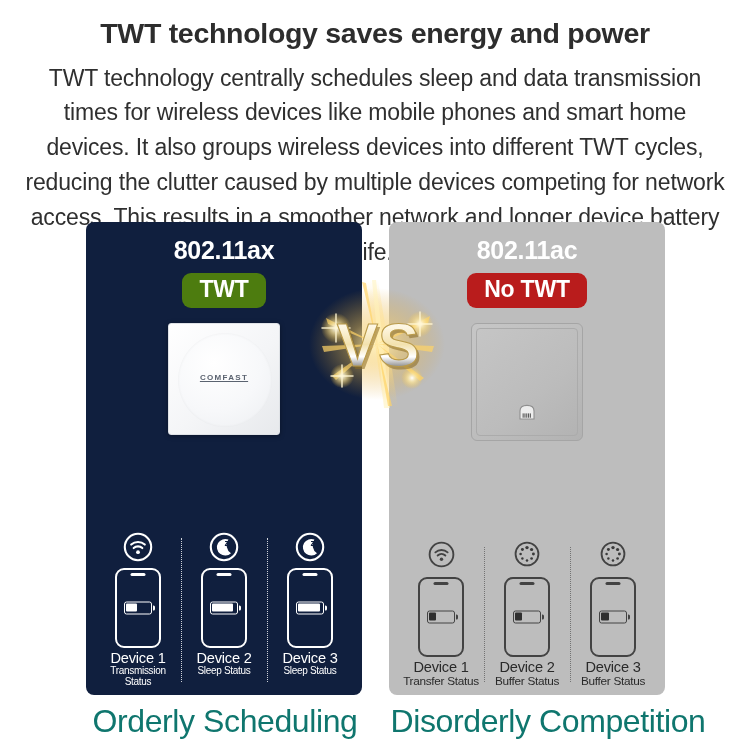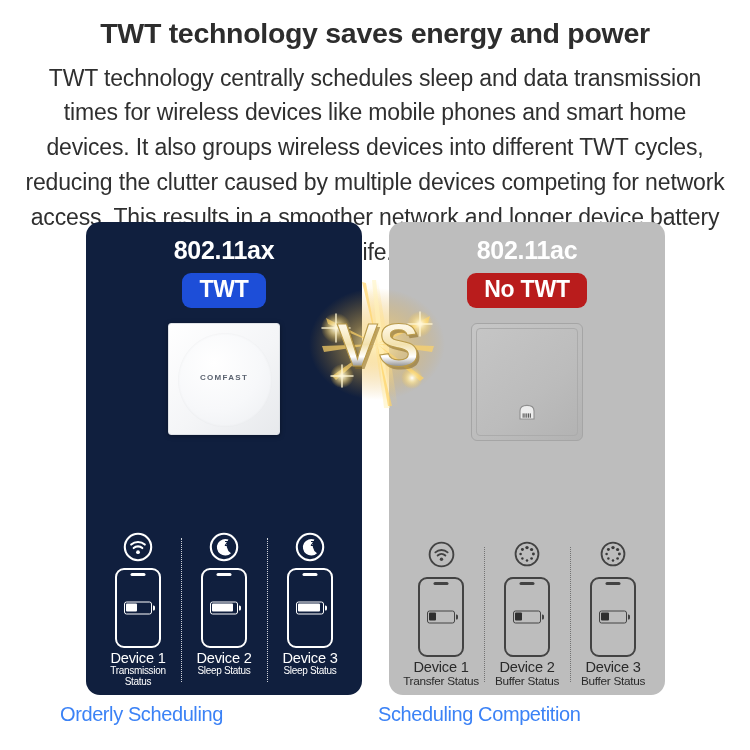--- a/index.html
+++ b/index.html
@@ -50,21 +50,21 @@
     top: 222px;
     width: 750px;
     height: 528px;
   }
 
   .panel {
     position: absolute;
     top: 0;
     width: 276px;
     height: 473px;
-    border-radius: 14px;
+    border-radius: 8px;
     overflow: hidden;
   }
   .panel-ax {
     left: 86px;
     background: #101f3e;
   }
   .panel-ac {
     left: 389px;
     background: #bdbdbd;
   }
@@ -81,21 +81,21 @@
   .badge-wrap { text-align: center; margin-top: 8px; }
   .badge {
     display: inline-block;
     font-size: 23px;
     font-weight: bold;
     color: #ffffff;
     border-radius: 9px;
     padding: 3px 17px 5px 17px;
     letter-spacing: -0.2px;
   }
-  .badge-twt   { background: #1d4ed8; }
+  .badge-twt   { background: #4d7c0f; }
   .badge-notwt { background: #b91c1c; }
 
   
   .hw-wrap { text-align: center; margin-top: 15px; }
 
   .ap-ax {
     position: relative;
     display: inline-block;
     width: 112px;
     height: 112px;
@@ -114,20 +114,21 @@
   }
   .ap-ax .brand {
     position: absolute;
     left: 0; right: 0;
     top: 49px;
     text-align: center;
     font-size: 8px;
     font-weight: bold;
     letter-spacing: 1.3px;
     color: #5b6370;
+    text-decoration: underline;
   }
 
   .ap-ac {
     position: relative;
     display: inline-block;
     width: 112px;
     height: 118px;
     background: linear-gradient(140deg, #c6c6c6 0%, #bcbcbc 60%, #b2b2b2 100%);
     border: 1.5px solid #a5a5a5;
     border-radius: 6px;
@@ -243,23 +244,23 @@
     width: 138px;
     height: 128px;
     z-index: 6;
     pointer-events: none;
   }
 
   
   .caption {
     position: absolute;
     top: 481px;
-    font-size: 20px;
-    color: #3b82f6;
-    text-align: left;
+    font-size: 32px;
+    color: #0f766e;
+    text-align: center;
     letter-spacing: -0.4px;
   }
   .caption-left  { left: 60px;  width: 330px; }
   .caption-right { left: 378px; width: 340px; }
 </style>
 </head>
 <body>
 
 <div id="page">
 
@@ -498,16 +499,16 @@
         </g>
 
         <g>
           <text x="70" y="86" font-family="Liberation Sans, sans-serif" font-size="62" font-weight="bold" text-anchor="middle" fill="#8a6a22" opacity="0.55" transform="translate(2.5,2.5)">VS</text>
           <text x="70" y="86" font-family="Liberation Sans, sans-serif" font-size="62" font-weight="bold" text-anchor="middle" fill="url(#vsMetal)" stroke="#b99a4a" stroke-width="1.1">VS</text>
         </g>
       </svg>
     </div>
 
     <div class="caption caption-left">Orderly Scheduling</div>
-    <div class="caption caption-right">Scheduling Competition</div>
+    <div class="caption caption-right">Disorderly Competition</div>
 
   </div>
 </div>
 
 </body></html>

